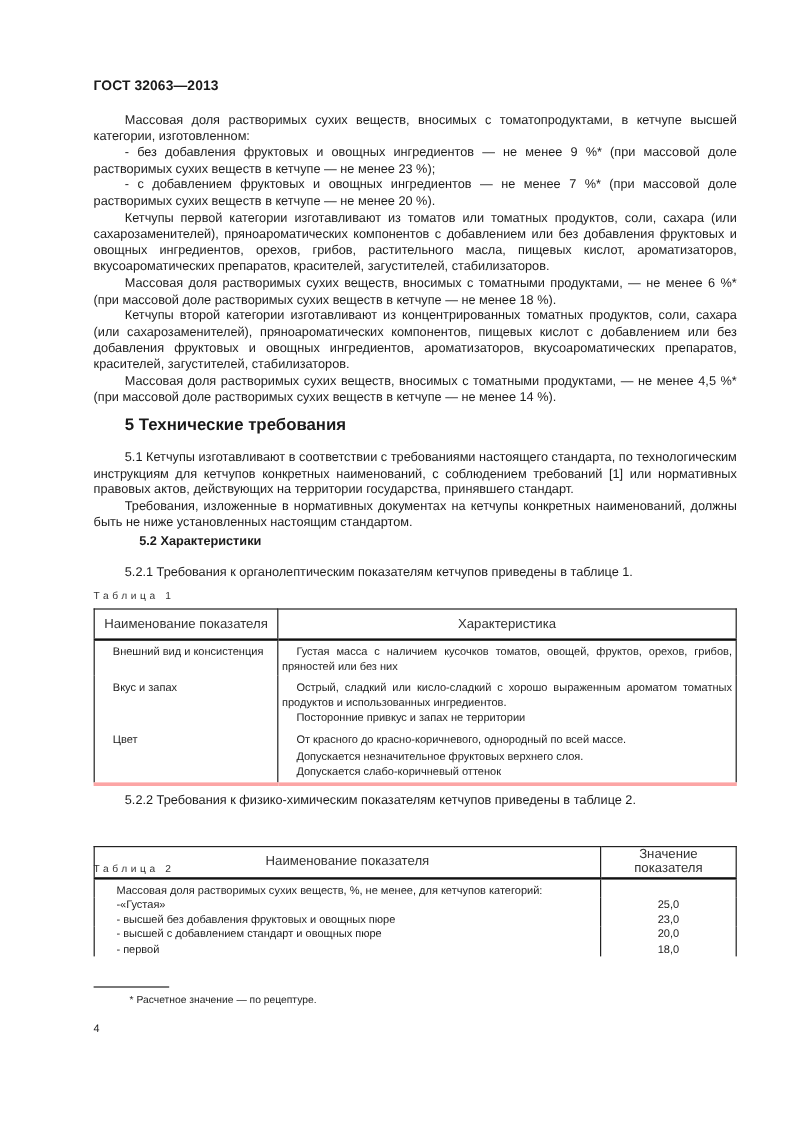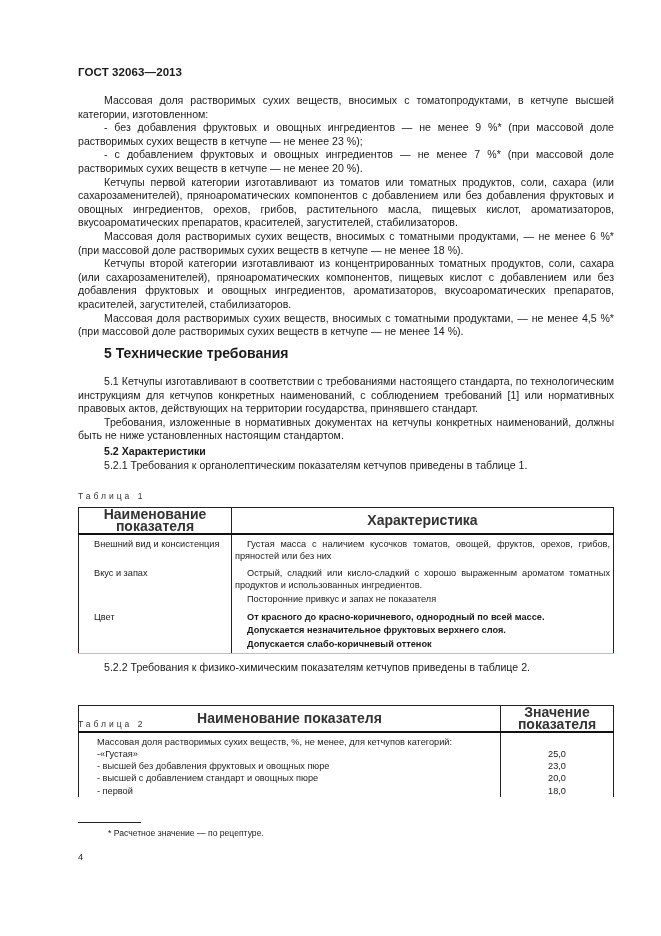--- a/index.html
+++ b/index.html
@@ -4,26 +4,26 @@
 <style>
   html, body { margin: 0; padding: 0; background: #ffffff; }
   body { width: 661px; height: 936px; position: relative; overflow: hidden;
          font-family: "Liberation Sans", sans-serif; color: #1a1a1a; }
   .page { position: absolute; left: 78px; top: 0; width: 536px; }
   .doc-header { position: absolute; top: 66px; left: 0; font-weight: bold; font-size: 11.5px; letter-spacing: 0.1px; }
   .body-text { font-size: 10.6px; line-height: 13.6px; text-align: justify; }
   .p { margin: 0; text-indent: 26px; }
   .p-block { position: absolute; left: 0; width: 536px; }
   .h1 { position: absolute; top: 345px; left: 26px; font-weight: bold; font-size: 14px; }
-  .h2 { font-weight: bold; text-indent: 26px; margin: 0; }
+  .h2 { font-weight: bold; text-indent: 26px; margin: 12px; }
   .table-caption { position: absolute; left: 0; font-size: 8.5px; letter-spacing: 3px; color: #333; }
   table { position: absolute; left: 0; width: 536px; border-collapse: collapse; font-size: 9.2px; line-height: 12.3px; }
-  th { font-weight: bold; font-size: 14px; color: #333; border: 1px solid #222; border-bottom: 2px solid #111; height: 24px; padding: 0 4px; text-align: center; }
+  th { font-weight: normal; font-size: 11px; color: #333; border: 1px solid #222; border-bottom: 2px solid #111; height: 24px; padding: 0 4px; text-align: center; }
   td { vertical-align: top; border-left: 1px solid #222; border-right: 1px solid #222; padding: 0 3px; }
-  tr.last td { border-bottom: 1px solid #fca5a5; margin-left: 32px; }
+  tr.last td { border-bottom: 3px solid #fca5a5; margin-left: 32px; }
   .t1 td.c1 { width: 146px; }
   .cell-p { margin: 0 0 1px 0; text-indent: 12px; text-align: justify; }
   .t2 td.val { text-align: center; width: 106px; }
   .footnote-rule { position: absolute; left: 0; top: 822px; width: 63px; border-top: 1px solid #222; }
   .footnote { position: absolute; left: 30px; top: 828px; font-size: 8.6px; }
   .page-num { position: absolute; left: 0; top: 852px; font-size: 9px; }
 </style>
 </head>
 <body>
 
@@ -66,28 +66,28 @@
         <td style="padding-top:3px;margin-left:40px;">
             <p class="cell-p">Густая масса с наличием кусочков томатов, овощей, фруктов, орехов, грибов, пряностей или без них</p>
           </td>
       </tr>
       <tr>
         <td class="c1" style="padding-top:4px;">
             <p class="cell-p">Вкус и запах</p>
           </td>
         <td style="padding-top:4px;">
           <p class="cell-p">Острый, сладкий или кисло-сладкий с хорошо выраженным ароматом томатных продуктов и использованных ингредиентов.</p>
-          <p class="cell-p">Посторонние привкус и запах не показателя</p>
+          <p class="cell-p">Посторонние привкус и запах не территории</p>
         </td>
       </tr>
       <tr class="last">
         <td class="c1" style="padding-top:5px;">
             <p class="cell-p">Цвет</p>
           </td>
-        <td style="padding-top:5px;padding-bottom:2px;font-weight:bold;">
+        <td style="padding-top:5px;padding-bottom:2px;">
           <p class="cell-p">От красного до красно-коричневого, однородный по всей массе.</p>
           <p class="cell-p">Допускается незначительное фруктовых верхнего слоя.</p>
           <p class="cell-p">Допускается слабо-коричневый оттенок</p>
         </td>
       </tr>
     </tbody>
   </table>
 
   <div class="p-block body-text" style="top:661px;">
     <p class="p">5.2.2  Требования к физико-химическим показателям кетчупов приведены в таблице 2.</p>

